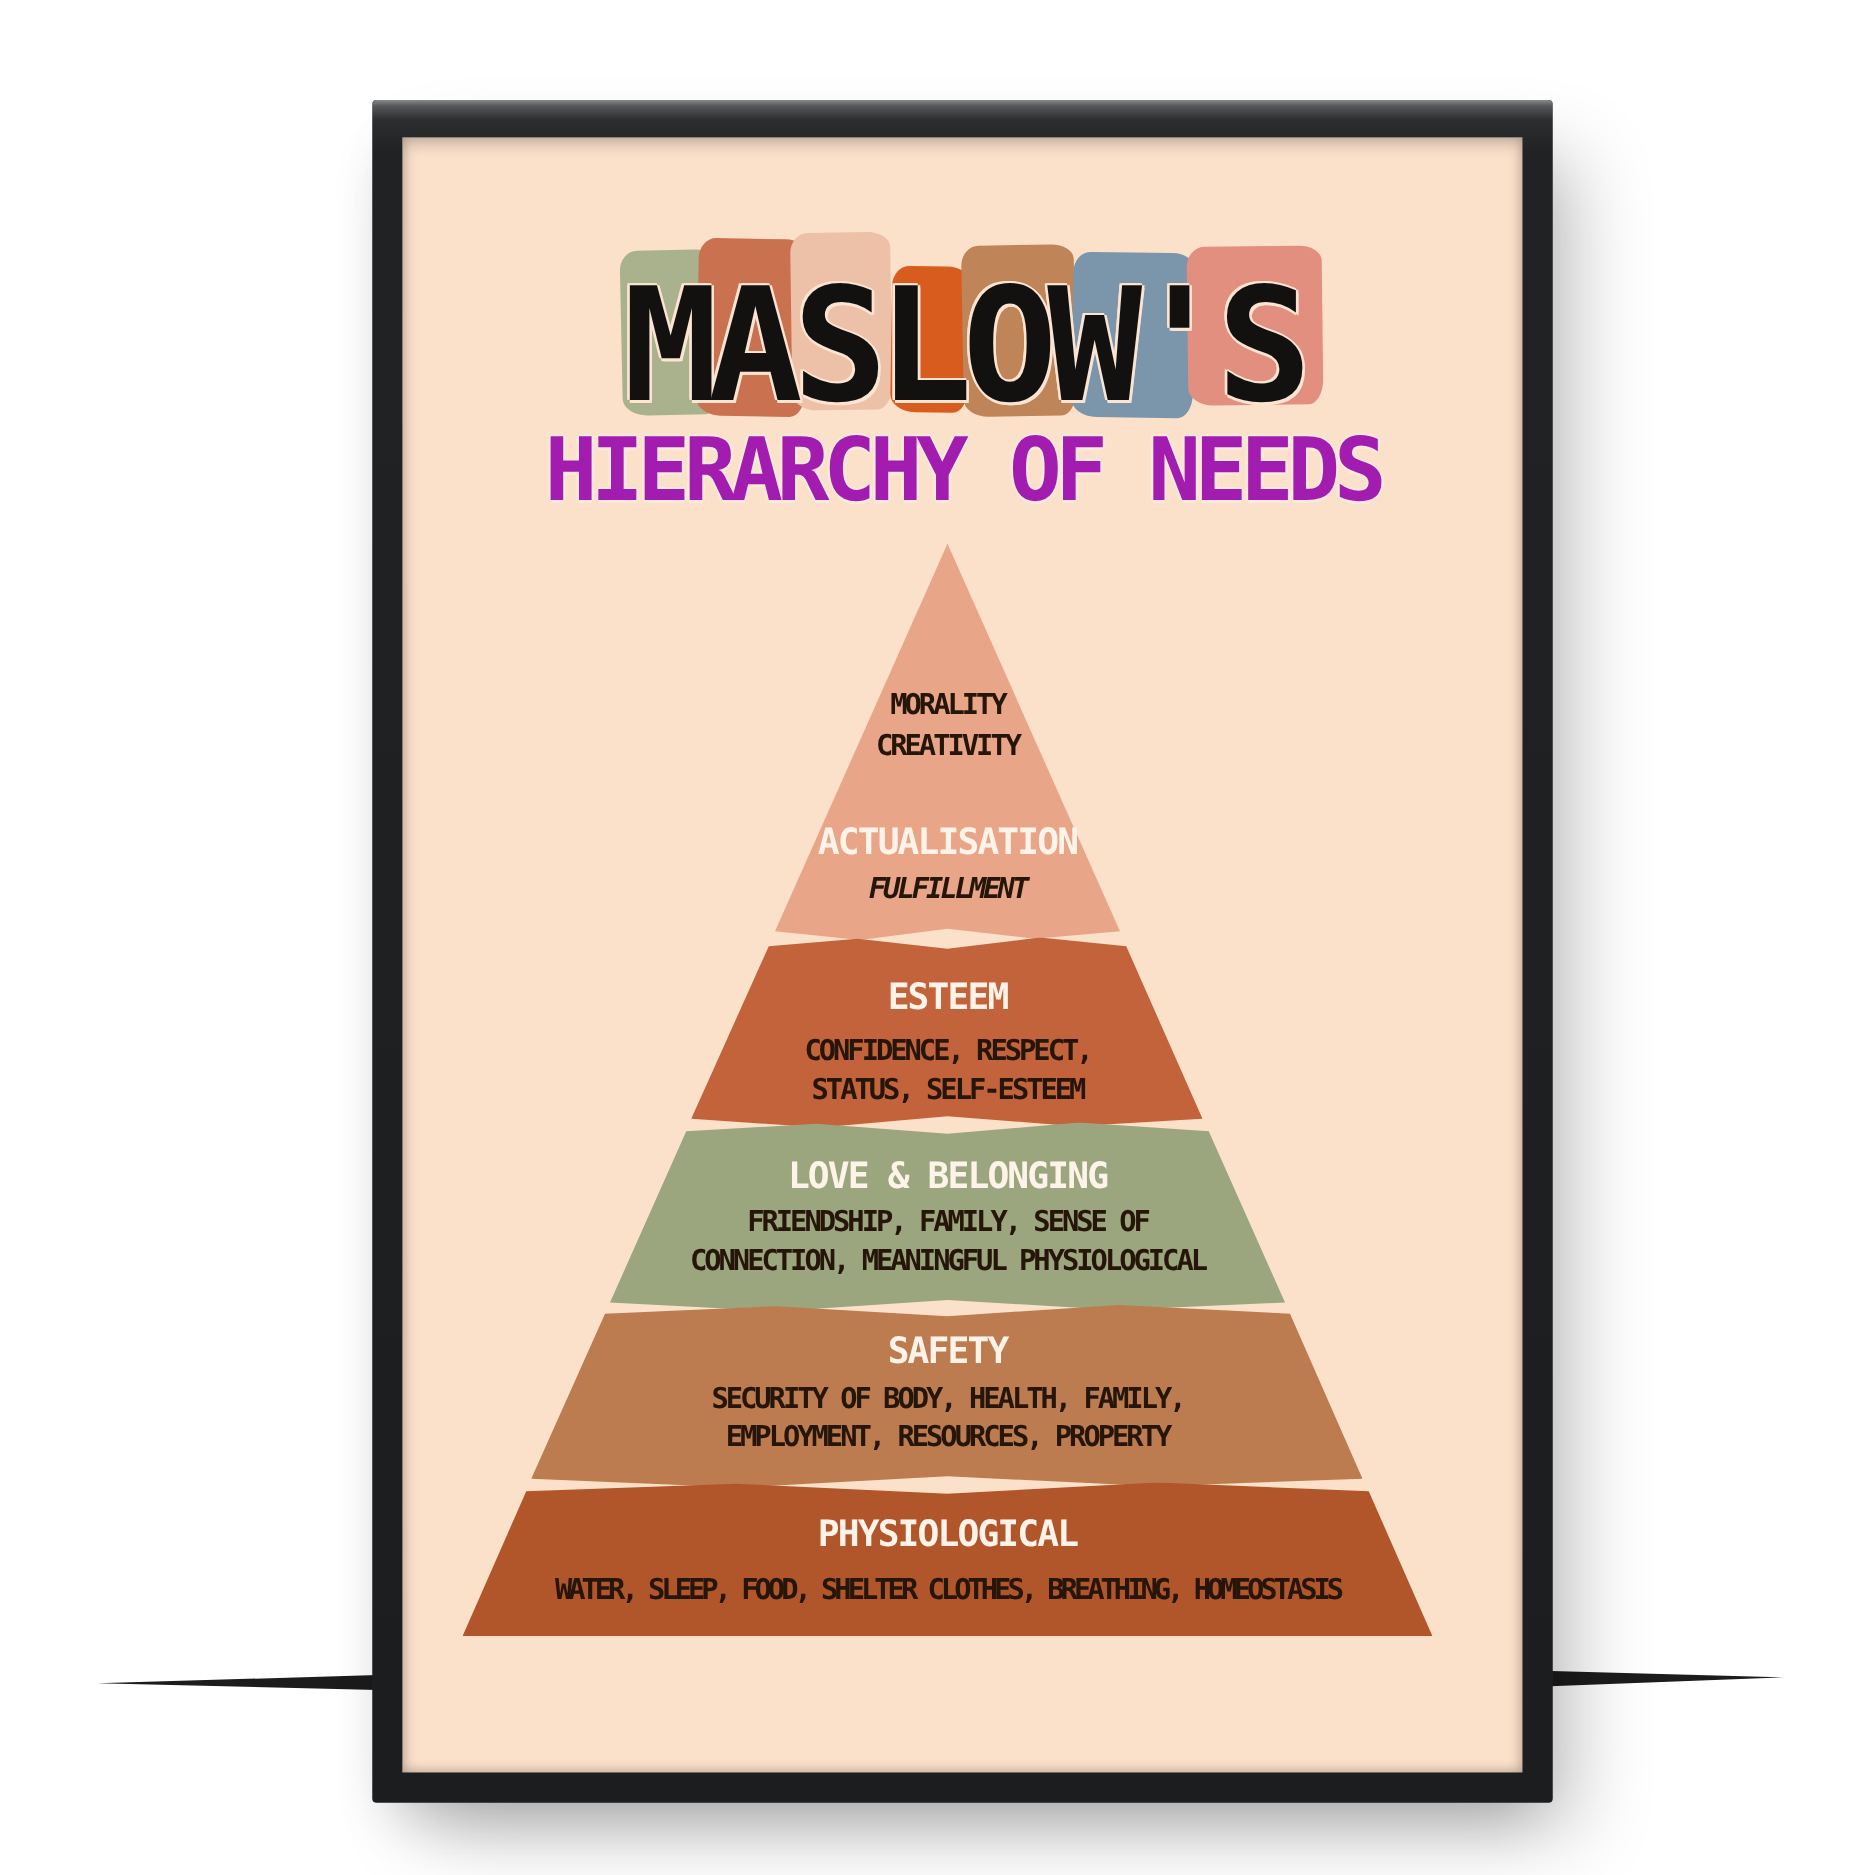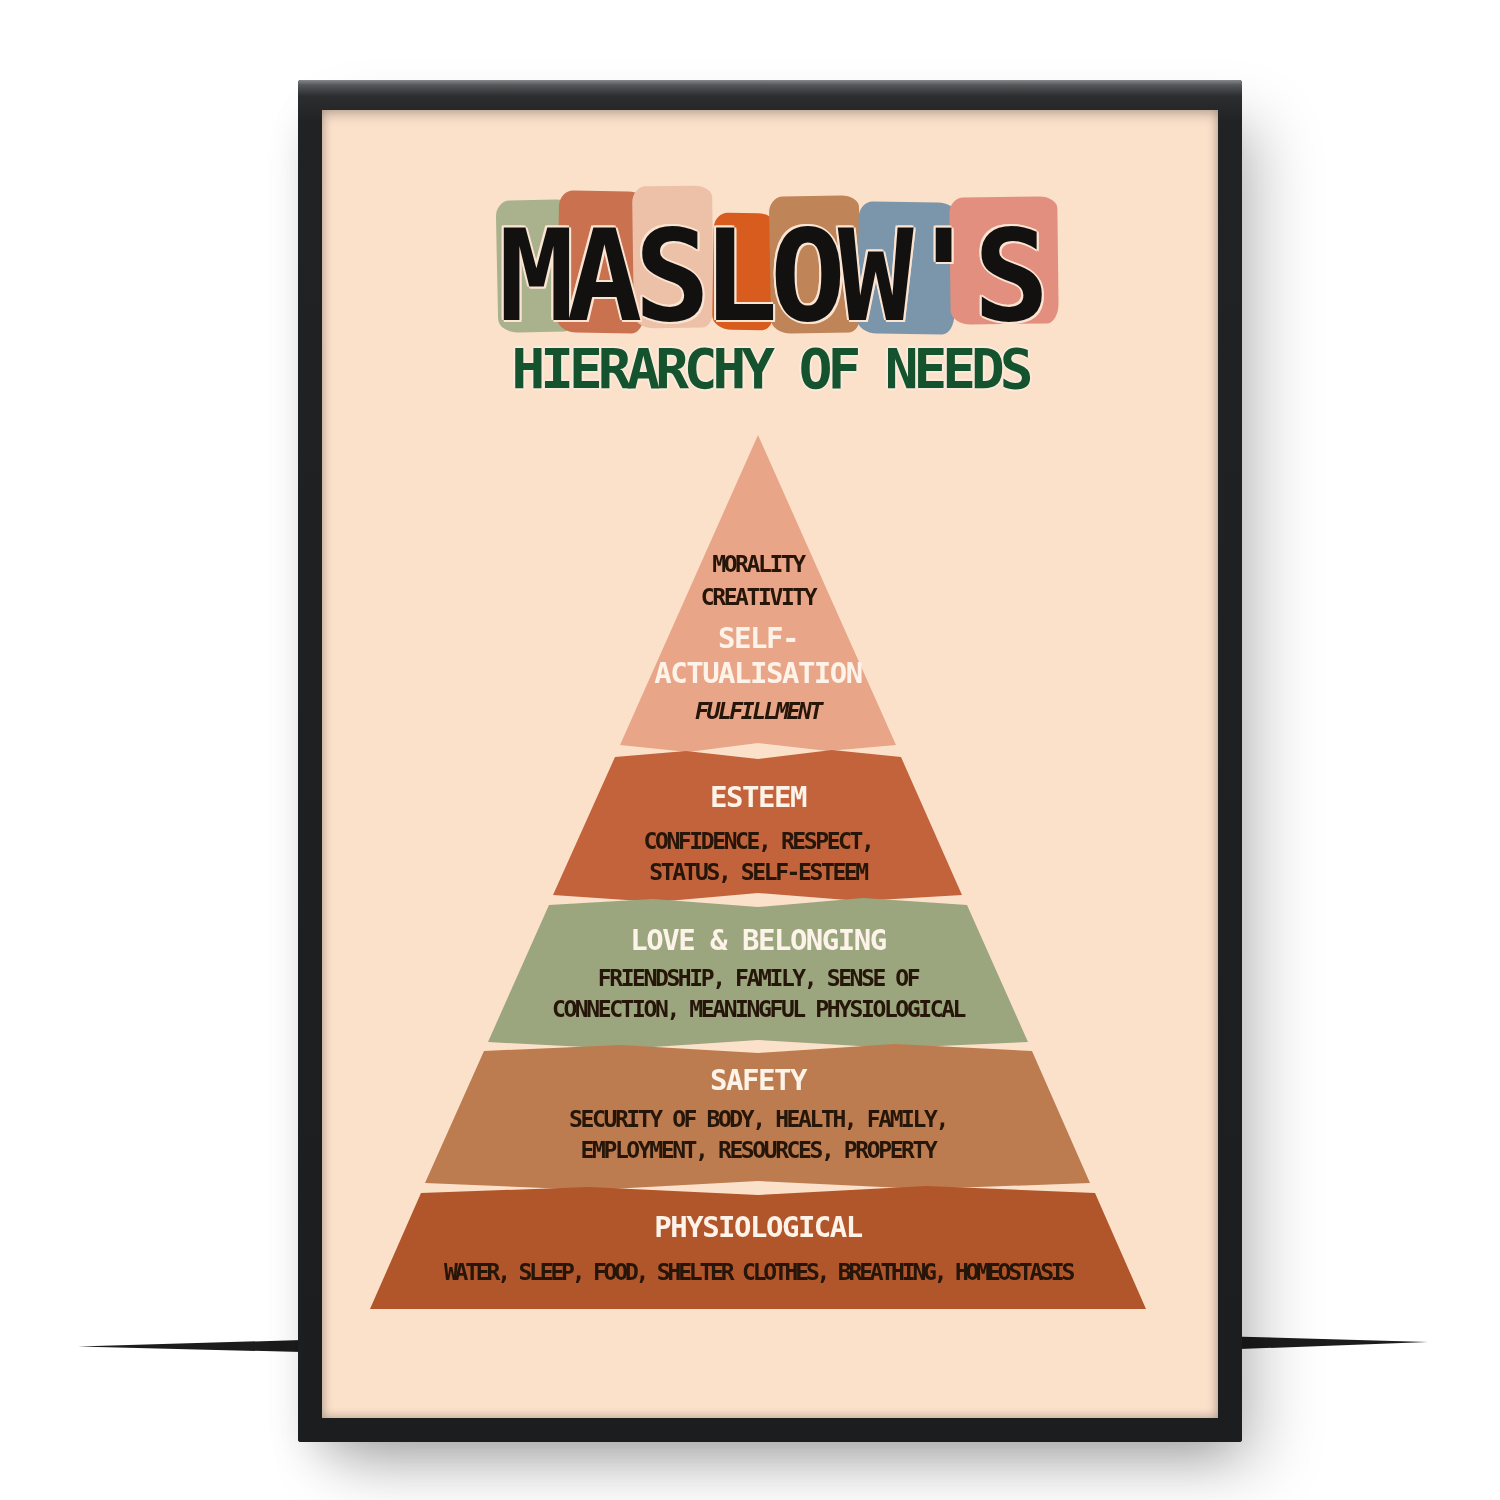--- a/index.html
+++ b/index.html
@@ -35,21 +35,21 @@
   .sw3{left:391px;top:103px;width:62px;height:117px;transform:rotate(0.9deg);}
   .sw4{left:448px;top:86px;width:90px;height:137px;transform:rotate(-1deg);}
   .sw5{left:536px;top:92px;width:97px;height:132px;transform:rotate(0.8deg);}
   .sw6{left:628px;top:87px;width:108px;height:127px;transform:rotate(-0.7deg);}
 
   .title{position:absolute;left:0;top:104px;width:100%;text-align:center;
     font-size:126px;line-height:1;font-weight:bold;letter-spacing:-8px;color:#131110;
     text-shadow:2px 0 0 #fbe4d2,-2px 0 0 #fbe4d2,0 2px 0 #fbe4d2,0 -2px 0 #fbe4d2,
                 2px 2px 0 #fbe4d2,-2px -2px 0 #fbe4d2;}
   .subtitle{position:absolute;left:0;top:231px;width:100%;text-align:center;
-    font-size:56px;line-height:1;font-weight:bold;letter-spacing:-5px;color:#14532d;
+    font-size:70px;line-height:1;font-weight:bold;letter-spacing:-5px;color:#a21caf;
     text-shadow:2px 0 0 #fbeadb,-2px 0 0 #fbeadb,0 2px 0 #fbeadb,0 -2px 0 #fbeadb;}
 
   
   .pyramid{position:absolute;left:48px;top:325px;width:776px;height:874px;}
   .band{position:absolute;inset:0;}
   .band.b0{clip-path:polygon(388px 0px,526px 310px,458px 316px,388px 308px,318px 317px,250px 310px);}
   .band.b1{clip-path:polygon(245px 322px,316px 316px,388px 324px,462px 315px,531px 322px,592px 460px,490px 466px,388px 458px,286px 467px,183px 460px);}
   .band.b2{clip-path:polygon(179px 470px,283px 464px,388px 472px,493px 463px,597px 470px,658px 607px,523px 613px,388px 605px,253px 614px,118px 607px);}
   .band.b3{clip-path:polygon(114px 616px,251px 610px,388px 618px,525px 609px,662px 616px,720px 748px,554px 754px,388px 746px,222px 755px,55px 748px);}
   .band.b4{clip-path:polygon(51px 758px,219px 752px,388px 760px,556px 751px,725px 758px,776px 874px,0px 874px);}
@@ -91,21 +91,20 @@
 
       <div class="pyramid">
         <div class="band b0" style="background: rgb(233, 165, 136);"></div>
         <div class="band b1" style="background: rgb(194, 99, 60);"></div>
         <div class="band b2" style="background: rgb(155, 165, 126);"></div>
         <div class="band b3" style="background: rgb(188, 124, 79);"></div>
         <div class="band b4" style="background: rgb(177, 85, 43);"></div>
 
         <div class="pline t-small y-creativity">CREATIVITY</div>
         <div class="pline t-small y-morality">MORALITY</div>
-        <div class="pline t-big y-self">SELF-</div>
         <div class="pline t-big y-actual">ACTUALISATION</div>
         <div class="pline t-small y-fulfill">FULFILLMENT</div>
 
         <div class="pline t-big y-esteem">ESTEEM</div>
         <div class="pline t-small y-confidence">CONFIDENCE, RESPECT,</div>
         <div class="pline t-small y-status">STATUS, SELF-ESTEEM</div>
 
         <div class="pline t-big y-love">LOVE &amp; BELONGING</div>
         <div class="pline t-small y-friend">FRIENDSHIP, FAMILY, SENSE OF</div>
         <div class="pline t-small y-connect">CONNECTION, MEANINGFUL PHYSIOLOGICAL</div>

